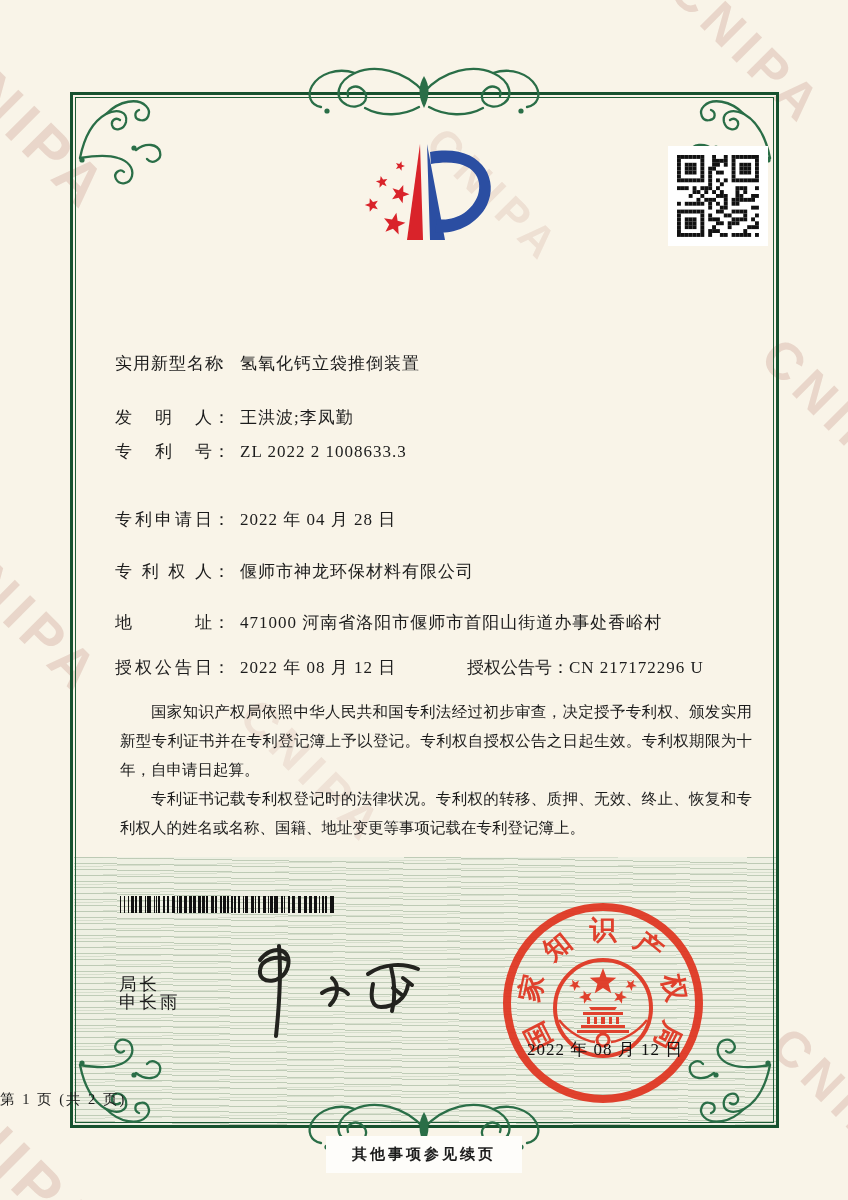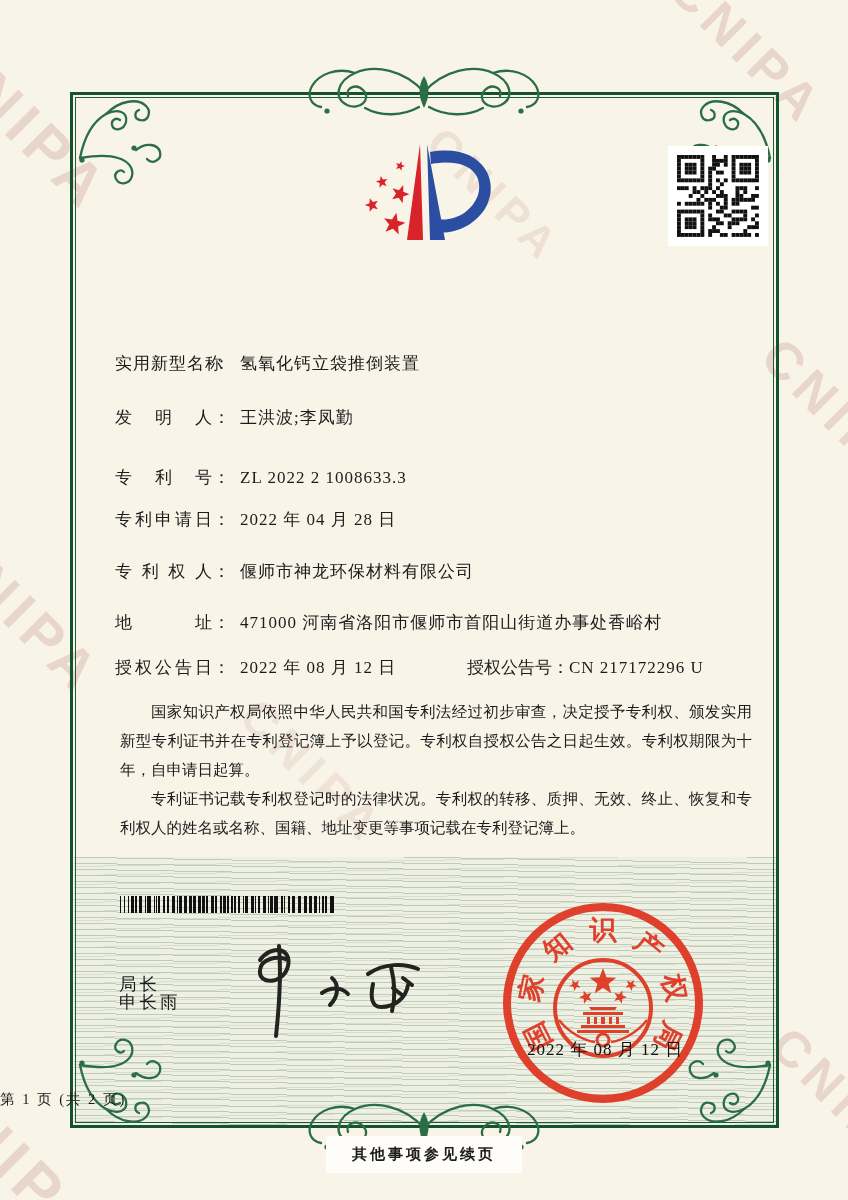--- a/index.html
+++ b/index.html
@@ -51,21 +51,21 @@
   .cert-no { left:104px; top:140px; font-size:18px; letter-spacing:2px; }
   .logo { left:330px; top:136px; }
   .qr-box { left:668px; top:146px; width:100px; height:100px; background:#ffffff; }
   .title {
     left:0; top:248px; width:100%; text-align:center;
     font-size:40px; font-weight:bold; letter-spacing:12px; text-indent:12px;
   }
   .frow { left:115px; width:640px; font-size:17px; white-space:nowrap; }
   .flabel { display:inline-block; width:98px; text-align:justify; text-align-last:justify; letter-spacing:1px; vertical-align:bottom; }
   .fvalue { margin-left:10px; letter-spacing:1px; }
-  .r0{top:352px;} .r1{top:406px;} .r2{top:466px;} .r3{top:508px;} .r4{top:560px;} .r5{top:611px;}
+  .r0{top:352px;} .r1{top:406px;} .r2{top:440px;} .r3{top:508px;} .r4{top:560px;} .r5{top:611px;}
   .grant { left:115px; top:656px; width:640px; font-size:17px; white-space:nowrap; }
   .grant .col2 { position:absolute; left:352px; top:0; }
   .body-text { left:120px; top:697px; width:632px; font-size:15.5px; line-height:29px; text-align:justify; }
   .body-text p { margin:0; text-indent:2em; }
   .barcode { left:120px; top:896px; }
   .signer-title { left:119px; top:972px;  font-size:17.5px; letter-spacing:3px; }
   .signer-name  { left:119px; top:990px; font-size:17.5px; letter-spacing:3px; }
   .signature { left:242px; top:938px; }
   .signature path { stroke:#23231f; stroke-width:4; fill:none; stroke-linecap:round; stroke-linejoin:round; }
   .seal { left:498px; top:898px; z-index:5; opacity:0.93; }

